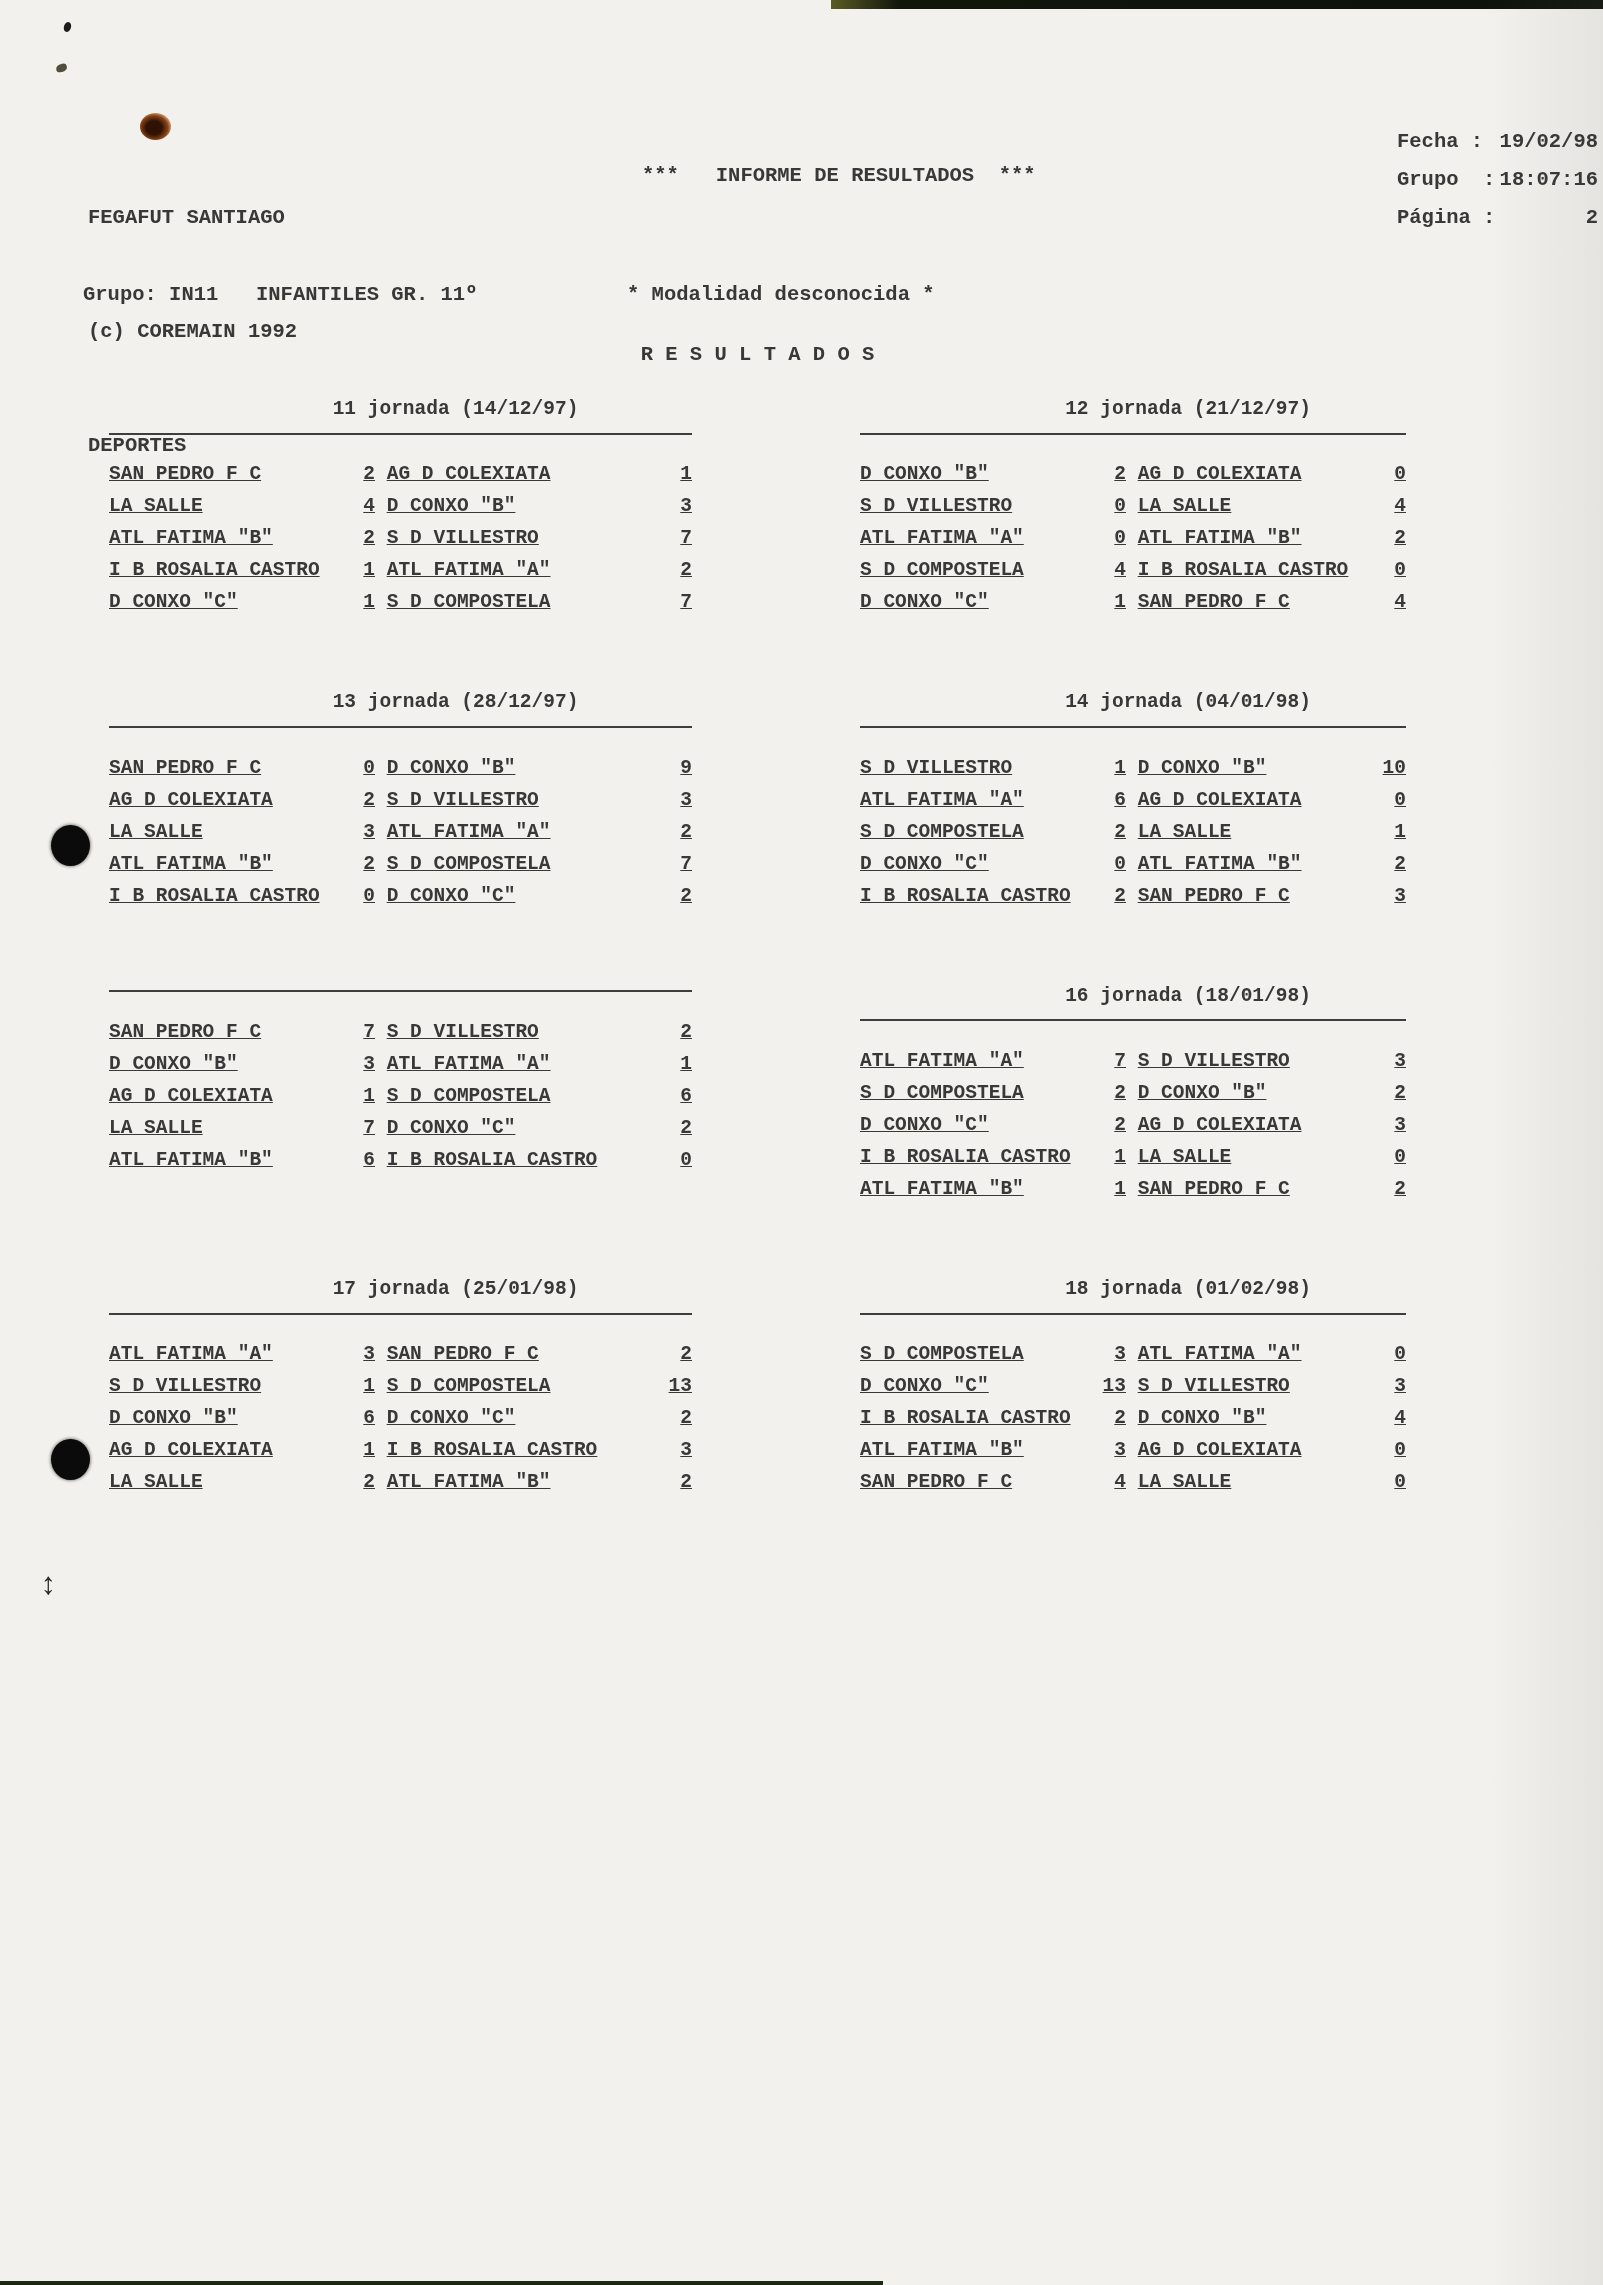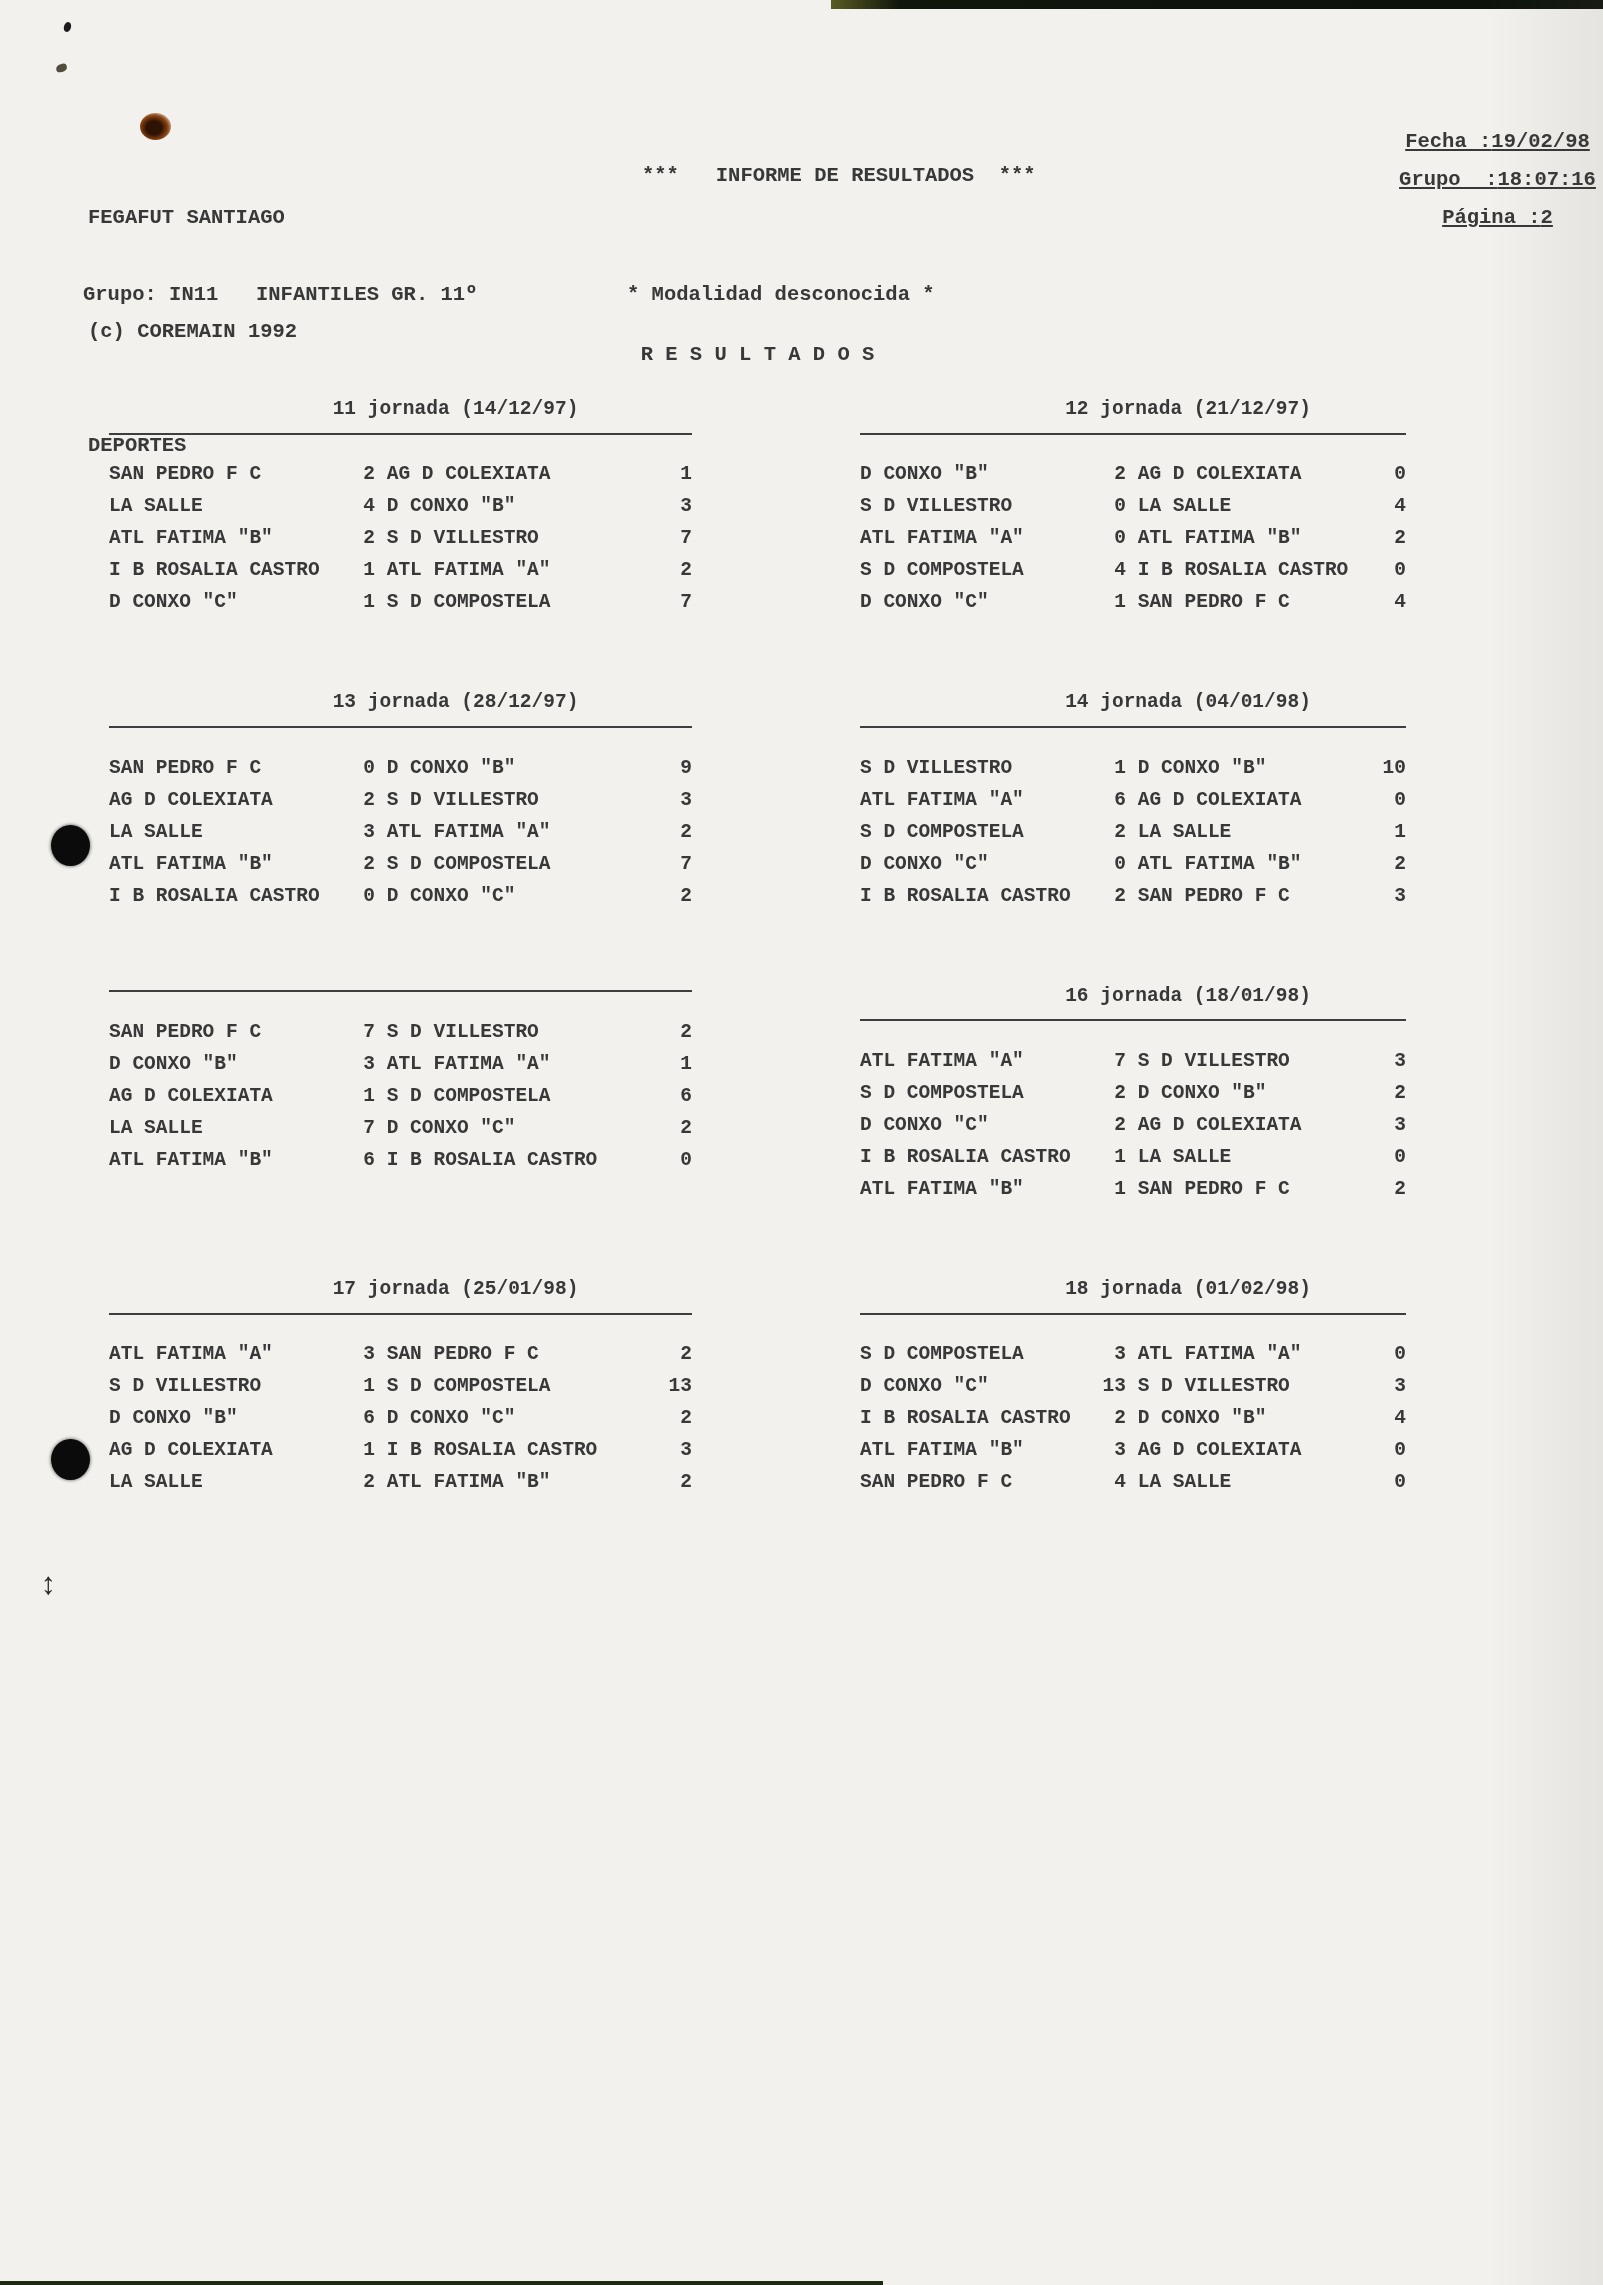--- a/index.html
+++ b/index.html
@@ -30,21 +30,21 @@
     font-size: 20.5px; line-height: 38px; white-space: pre; margin-left: 18px;
   }
   .report-title {
     position: absolute; left: 642px; top: 164px;
     font-size: 20.5px; white-space: pre;
   }
   .header-meta {
     position: absolute; left: 1397px; top: 123px; width: 201px;
     font-size: 20.5px; line-height: 38px;
   }
-  .meta-row { display: flex; justify-content: center; white-space: pre; text-decoration: underline; }
+  .meta-row { display: flex; justify-content: space-between; white-space: pre; }
   .group-line span { position: absolute; top: 283px; font-size: 20.5px; white-space: pre; }
   .group-label    { left: 83px;  }
   .group-name     { left: 256px; }
   .group-modality { left: 627px; }
   .section-title {
     position: absolute; left: 109px; top: 343px; width: 1297px;
     text-align: center; font-size: 20.5px; white-space: pre;
   }
   .results-grid {
     position: absolute; left: 109px; top: 398px;
@@ -52,21 +52,21 @@
     grid-template-columns: 583px 546px;
     column-gap: 168px;
     row-gap: 73px;
   }
   .jornada { width: 100%; }
   .j-title {
     text-align: center; font-size: 19.5px; height: 29px;
     transform: translateX(55px); white-space: pre;
   }
   .j-rule { border-top: 2px solid #3e3e3e; margin-top: 5.9px; }
-  .j-rows { margin-top: 23.4px; }
+  .j-rows { margin-top: 23.4px; text-decoration: underline; }
   .match-row {
     display: flex; align-items: center; height: 32px;
     font-size: 19.5px; white-space: pre;
   }
   .team.home { width: 241px; overflow: visible; }
   .score.hs  { width: 25px; text-align: right; }
   .team.away { margin-left: 11.7px; flex: 1; overflow: visible; }
   .score.as  { width: 33px; text-align: right; }
   .punch {
     position: absolute; width: 39px; height: 41px;

